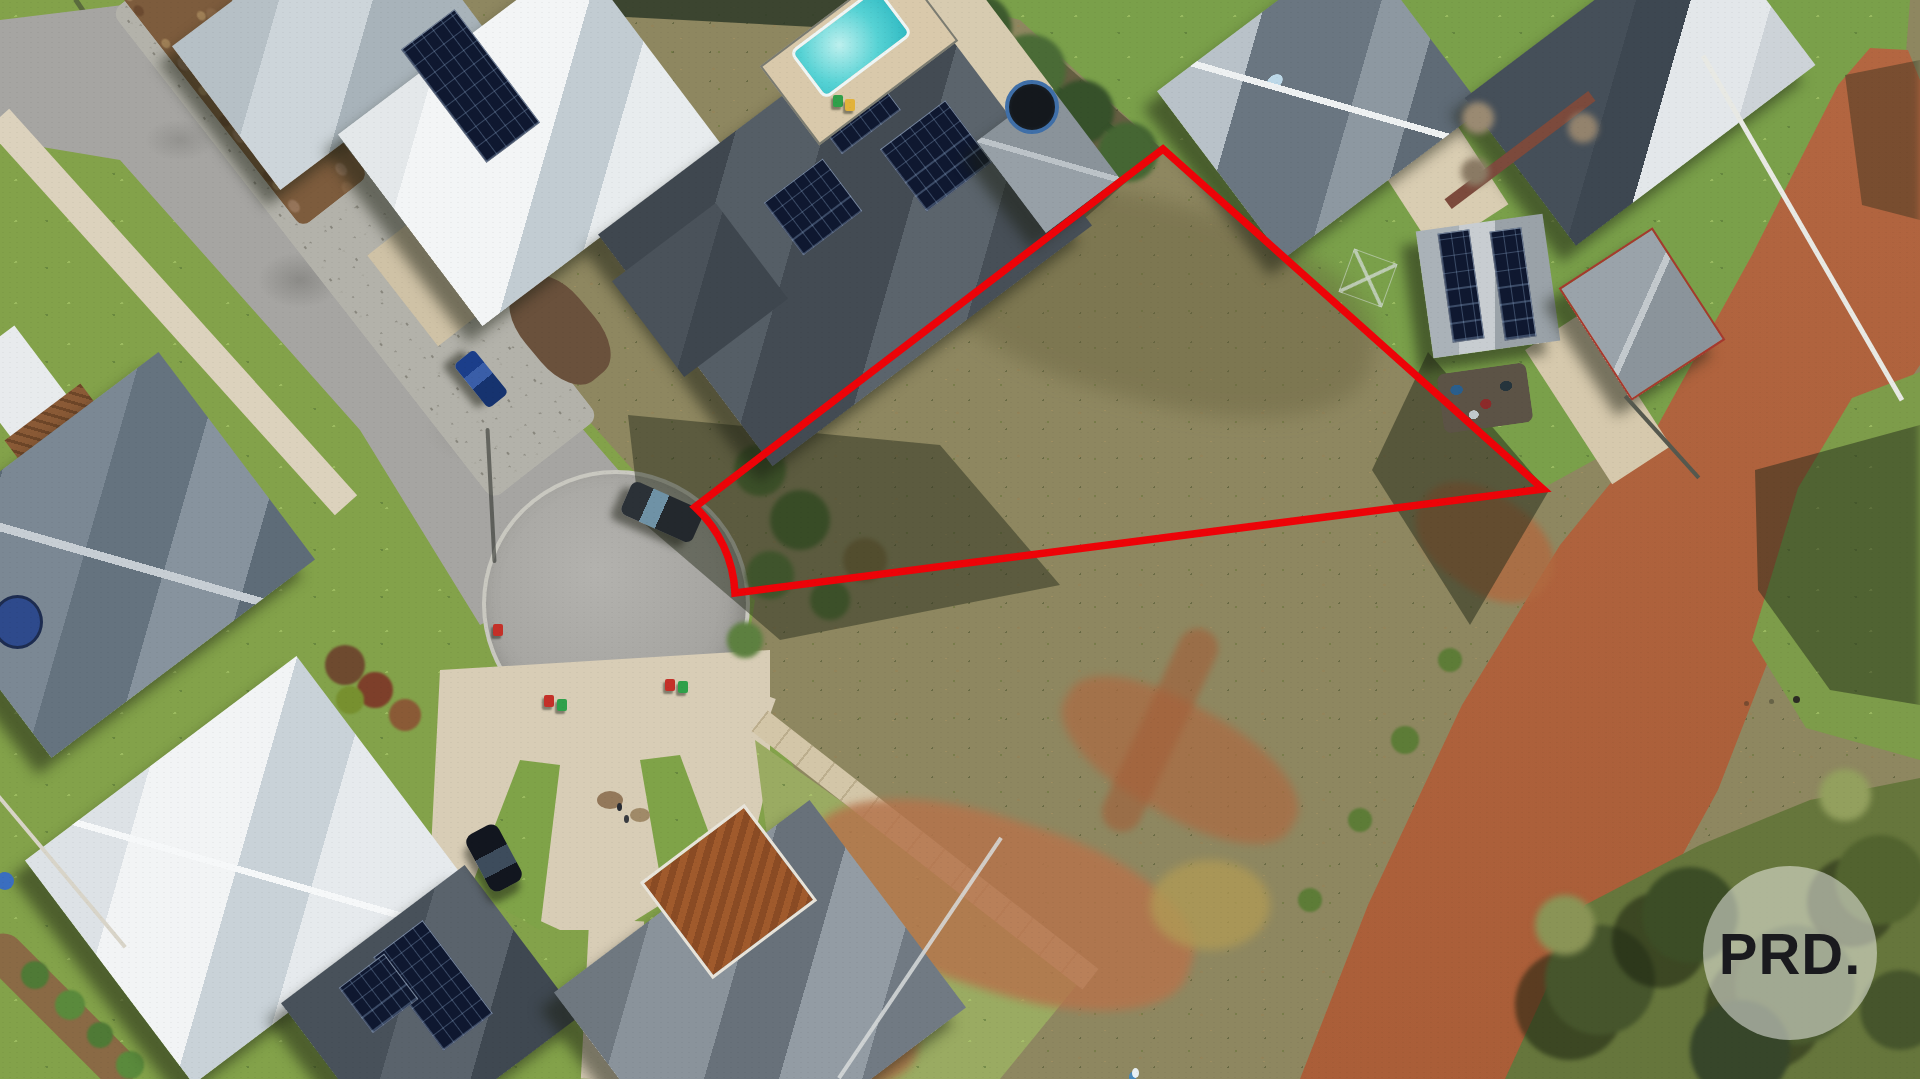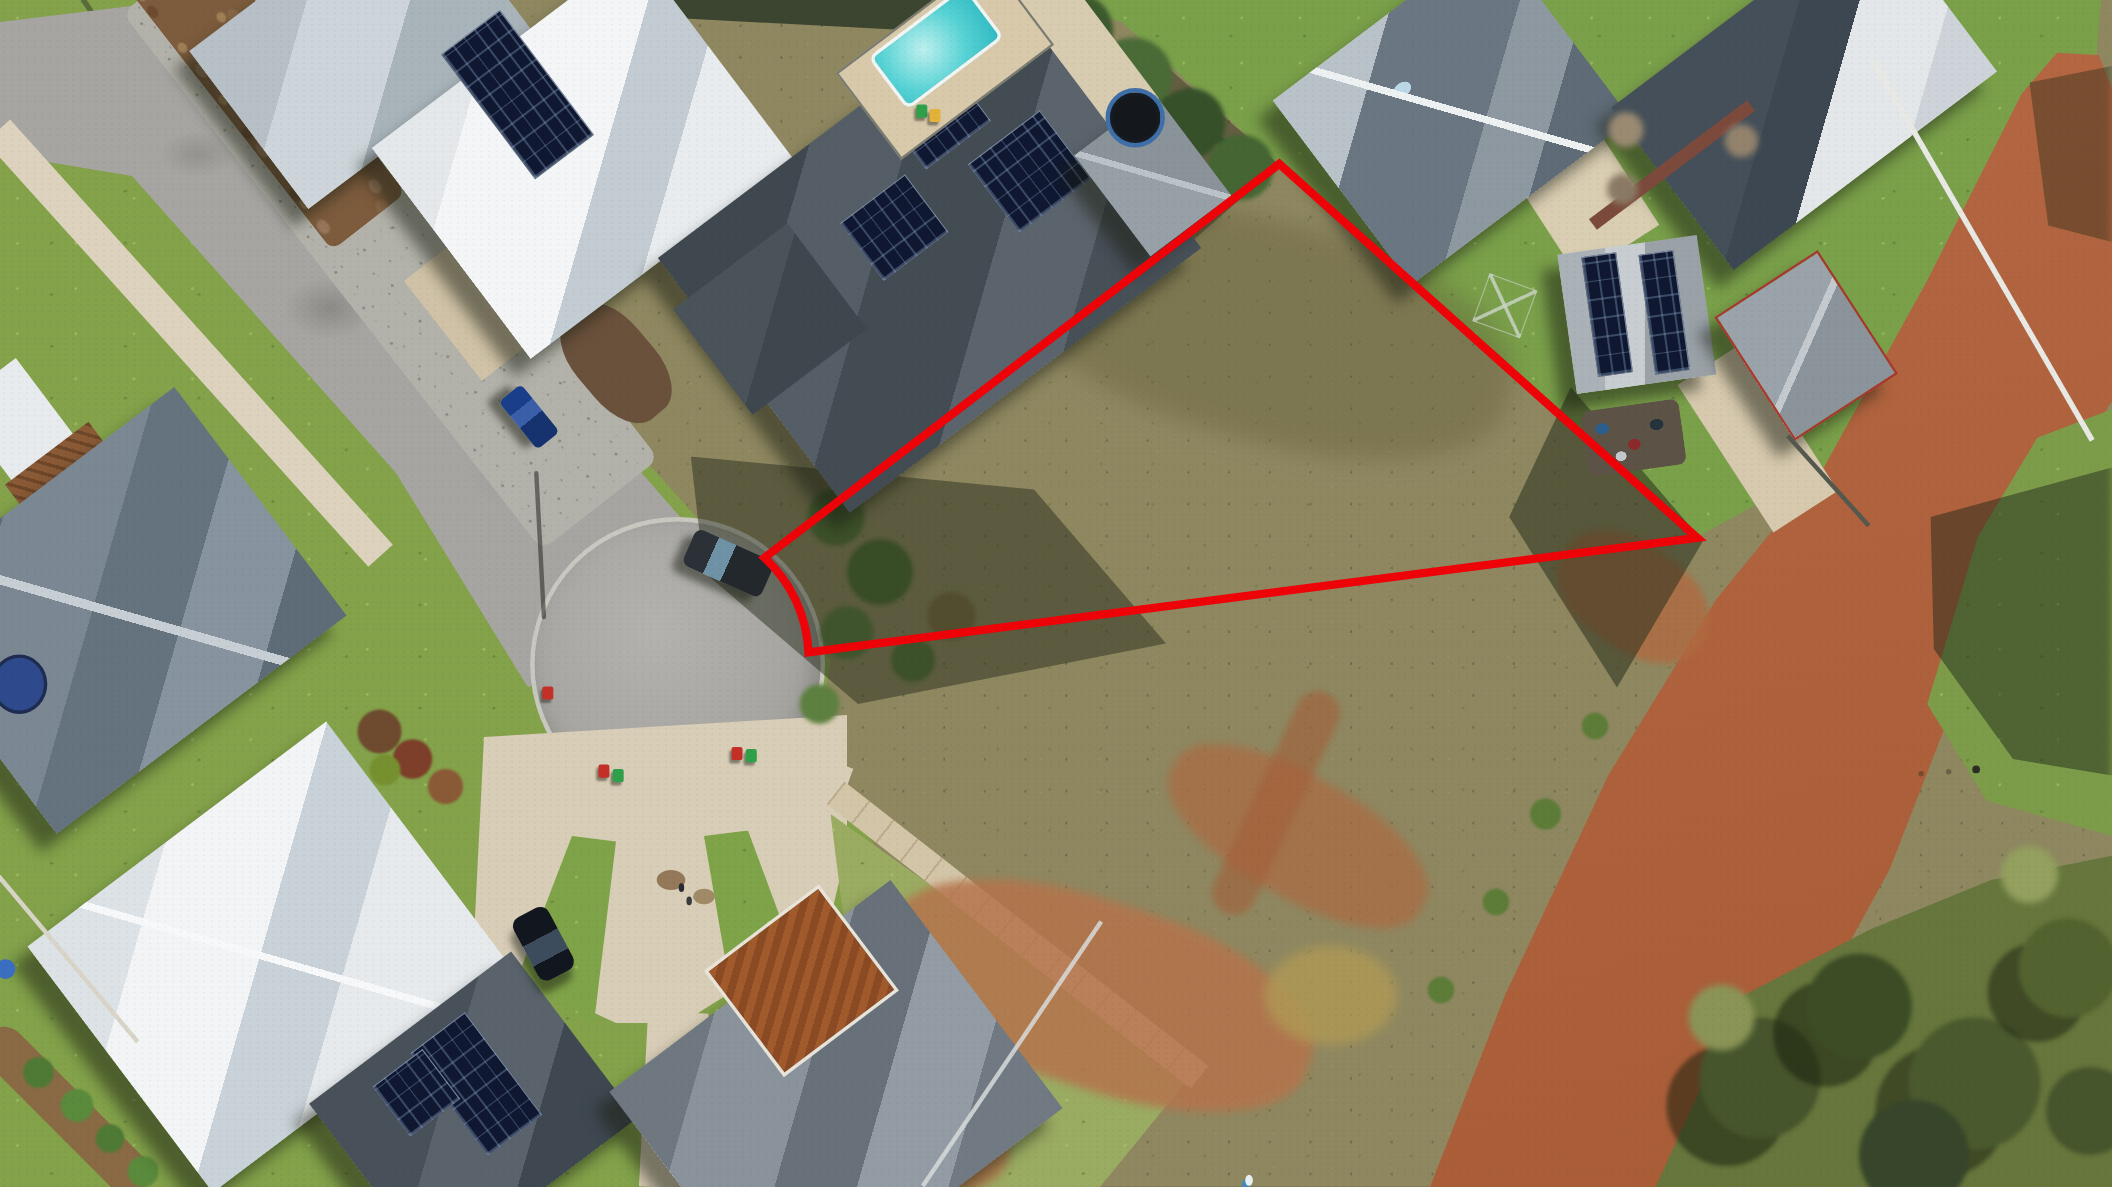--- a/index.html
+++ b/index.html
@@ -257,14 +257,17 @@
 
   <svg style="position:absolute;left:0;top:0;" width="1920" height="1079" viewBox="0 0 1920 1079">
     <path d="M 1163 149 L 695 507 A 124 124 0 0 1 735 593 L 1543 489 Z" fill="none" stroke="#ed0308" stroke-width="7.5" stroke-linejoin="miter"></path>
   </svg>
 
   <div class="p" style="left:0;top:0;width:1920px;height:1079px;pointer-events:none;
               background-image:radial-gradient(rgba(0,0,0,.035) 1px, transparent 1px),
                                radial-gradient(120% 120% at 50% 45%, transparent 70%, rgba(30,30,20,.14));
               background-size:7px 5px,100% 100%;"></div>
 
+  <div id="logo">
+    <span>PRD.</span>
+  </div>
 
 </div>
 
 </body></html>

